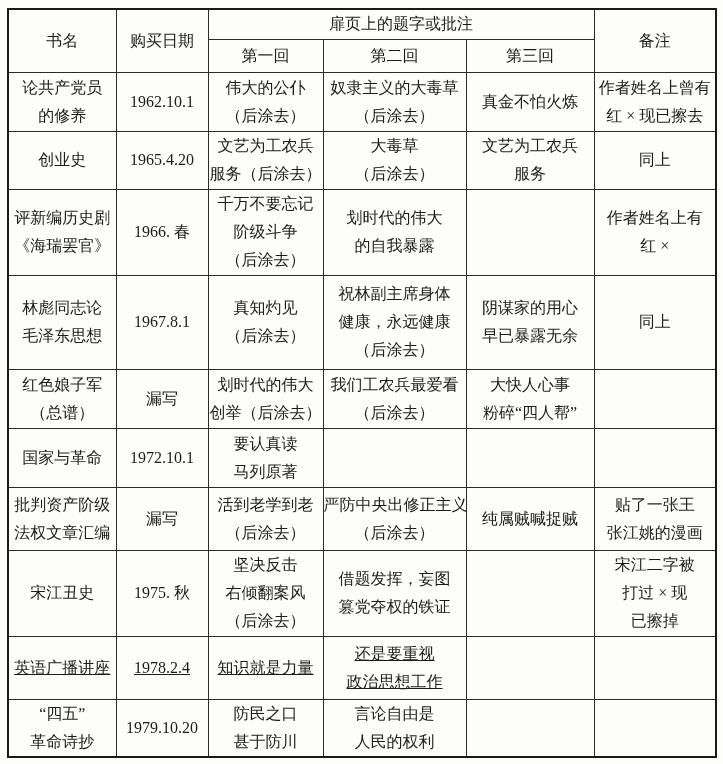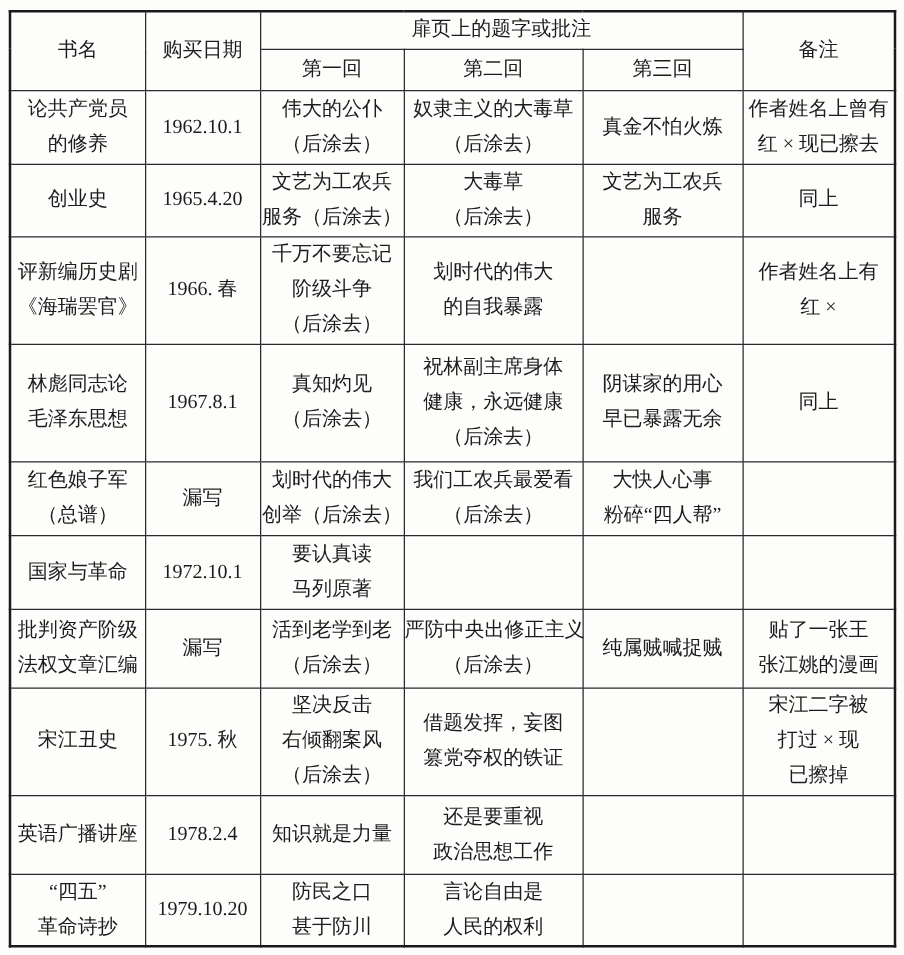--- a/index.html
+++ b/index.html
@@ -41,21 +41,21 @@
   thead tr.hrow-2 { height: 33px; }
   thead th { line-height: 22px; }
   tbody tr:nth-child(1)  { height: 59px; }
   tbody tr:nth-child(2)  { height: 58px; margin-top: 40px; }
   tbody tr:nth-child(3)  { height: 86px; }
   tbody tr:nth-child(4)  { height: 94px; }
   tbody tr:nth-child(5)  { height: 59px; }
   tbody tr:nth-child(6)  { height: 59px; }
   tbody tr:nth-child(7)  { height: 63px; }
   tbody tr:nth-child(8)  { height: 86px; }
-  tbody tr:nth-child(9)  { height: 63px; }
+  tbody tr:nth-child(9)  { height: 63px; text-decoration: underline; }
   tbody tr:nth-child(10) { height: 58px; border-radius: 12px; }
 </style>
 </head>
 <body>
 
 <div class="page">
   <table class="doc-table">
     <colgroup>
       <col style="width:108px">
       <col style="width:92px">

